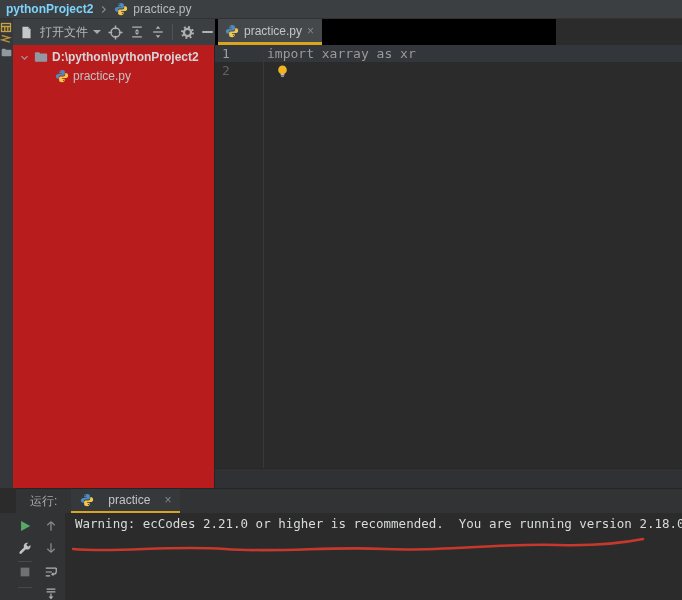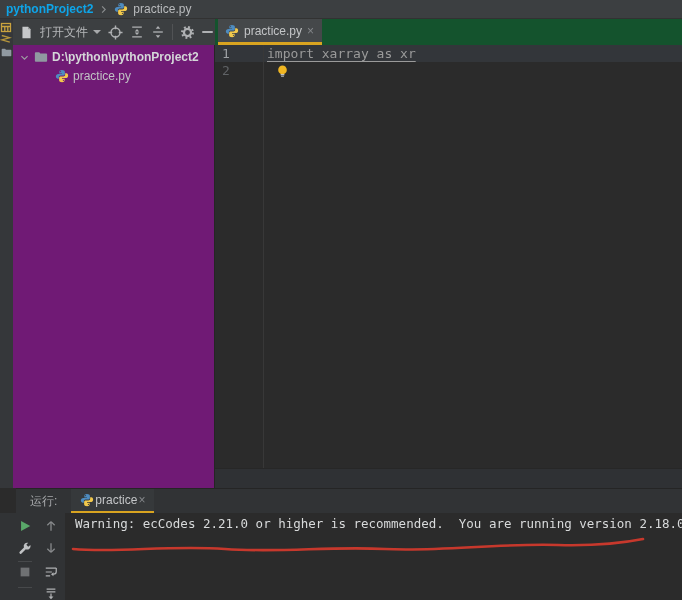--- a/index.html
+++ b/index.html
@@ -10,27 +10,27 @@
     color:#bbbdbf; font-size:12px; -webkit-font-smoothing:antialiased;
   }
   .mono { font-family:"DejaVu Sans Mono","Liberation Mono",monospace; }
 
   
   .breadcrumb-bar {
     position:absolute; top:0; left:0; width:682px; height:19px;
     background:#3c3f41; display:flex; align-items:center; gap:5px;
     padding:0 6px; border-bottom:1px solid #323232;
   }
-  .crumb-project { font-weight:bold; color:#0ea5e9; font-size:12px; }
+  .crumb-project { font-weight:bold; color:#7dd3fc; font-size:12px; }
   .crumb-file { color:#b9bbbd; font-size:12px; }
 
   
   .top-row {
-    position:absolute; top:19px; left:0; width:682px; height:26px;
-    background:#14532d;
+    position:absolute; top:19px; left:0; width:556px; height:26px;
+    background:#000000;
   }
   .proj-toolbar {
     position:absolute; left:13px; top:0; width:202px; height:26px;
     background:#3c3f41; display:flex; align-items:center; gap:7px; padding-left:7px;
   }
   .tb-label { color:#b6b8ba; font-size:12px; white-space:nowrap; }
   .caret-down {
     width:0; height:0; border-left:4px solid transparent;
     border-right:4px solid transparent; border-top:4px solid #a7a9ab;
     display:inline-block; margin-left:-2px;
@@ -50,57 +50,57 @@
   .left-stripe {
     position:absolute; left:0; top:19px; width:13px; height:469px;
     background:#35373a;
   }
   .stripe-icon-a { position:absolute; left:0px; top:3px; }
   .stripe-icon-b { position:absolute; left:1px; top:28px; }
 
   
   .project-panel {
     position:absolute; left:13px; top:45px; width:202px; height:443px;
-    background:#701a75; border-right:1px solid #252525;
+    background:#b91c1c; border-right:1px solid #252525;
   }
   .tree-row { position:absolute; display:flex; align-items:center; gap:4px; height:18px; }
   .tree-root-label { font-weight:bold; color:#d4d6d8; font-size:12px; white-space:nowrap; }
   .tree-file-label { color:#c0c2c4; font-size:12px; }
 
   
   .editor {
     position:absolute; left:215px; top:45px; width:467px; height:423px;
     background:#2b2b2b;
   }
   .active-line { position:absolute; left:0; top:0; width:467px; height:17px; background:#33363a; }
   .gutter-sep { position:absolute; left:48px; top:0; bottom:0; width:1px; background:#383838; }
   .ed-row { position:absolute; left:0; width:467px; height:17px; font-size:13px; line-height:17px; }
   .ed-num { position:absolute; left:7px; color:#606366; }
   .ed-num.active { color:#9da0a3; }
   .ed-code {
     position:absolute; left:52px; color:#9a9a9a; white-space:pre;
-    text-decoration:underline; text-underline-offset:3px;
+    text-underline-offset:3px;
   }
   .bulb { position:absolute; left:60px; top:19px; }
 
   .editor-bottom-strip {
     position:absolute; left:215px; top:468px; width:467px; height:20px;
     background:#2f3134; border-top:1px solid #272727;
   }
 
   
   .run-header {
     position:absolute; left:16px; top:488px; width:682px; height:25px;
     background:#313335; border-top:1px solid #252525;
     display:flex; align-items:center;
   }
   .run-label { color:#a9abad; margin-left:14px; font-size:12px; }
   .run-tab {
     position:relative; margin-left:14px; height:25px; display:flex; align-items:center;
-    gap:1px; padding:0 9px; border-bottom:3px solid #d9a420; background:#36393b;
+    gap:14px; padding:0 9px; border-bottom:3px solid #d9a420; background:#36393b;
   }
   .run-toolbar {
     position:absolute; left:0; top:513px; width:65px; height:87px;
     background:#313335;
   }
   .rt-icon { position:absolute; width:14px; height:14px; }
   .rt-sep { position:absolute; left:18px; width:14px; height:1px; background:#47494b; }
   .console {
     position:absolute; left:65px; top:513px; width:617px; height:87px;
     background:#2b2b2b; padding:3px 0 0 10px;

